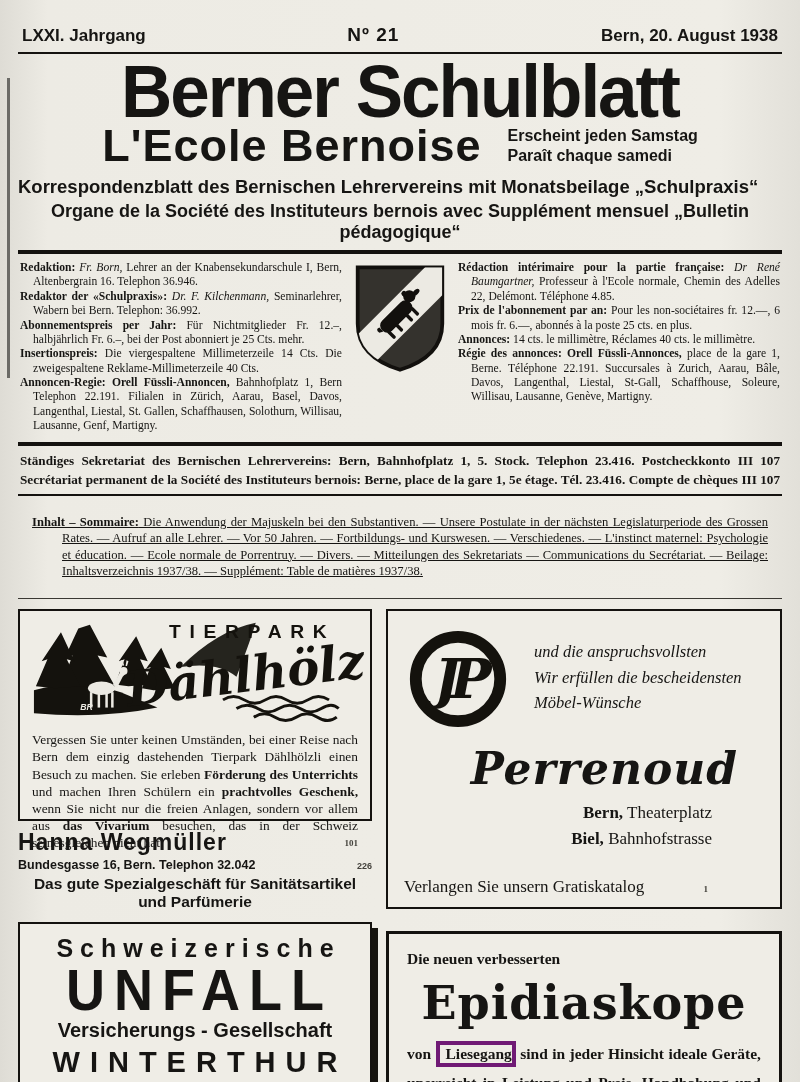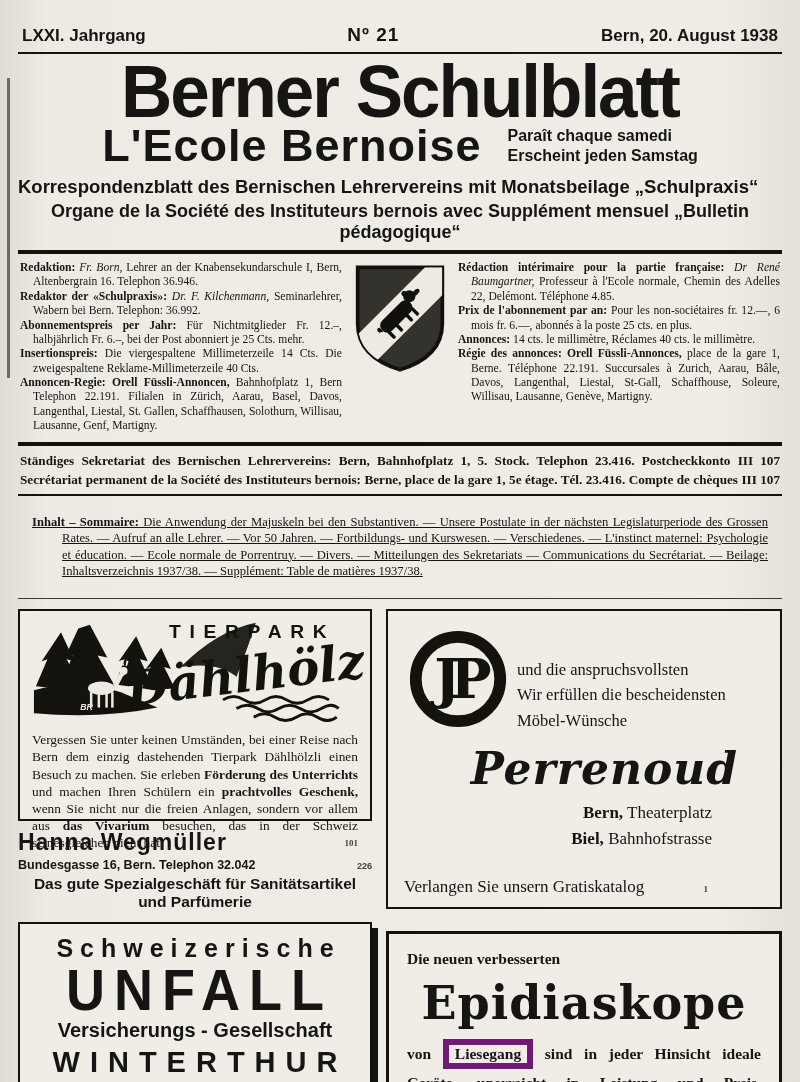--- a/index.html
+++ b/index.html
@@ -57,21 +57,21 @@
   
   .tierpark{height:208px;}
   .tp-logo{height:112px;padding:4px 6px 0 6px;}
   .tp-body{padding:4px 12px 8px 12px;font-size:13.4px;line-height:1.28;text-align:justify;}
   .tp-body .b{font-weight:bold;}
   .adnum{font-size:9px;color:#44423c;font-weight:bold;}
   .tp-num{float:right;margin-top:4px;}
 
   
   .perrenoud{min-height:252px;padding:14px 16px 10px 16px;box-sizing:border-box;}
-  .pr-top{display:flex;gap:5px;align-items:flex-end;}
+  .pr-top{display:flex;gap:22px;align-items:flex-start;font-style:italic;}
   .pr-slogan{font-size:16.5px;line-height:1.55;padding-top:14px;}
   .pr-brand{font-family:"DejaVu Serif",serif;font-weight:bold;font-style:italic;
     font-size:44px;text-align:right;margin:10px 26px 6px 0;letter-spacing:1px;}
   .pr-loc{text-align:right;font-size:17px;line-height:1.5;width:fit-content;margin-left:auto;margin-right:52px;}
   .pr-loc .city{font-weight:bold;}
   .pr-cta{display:flex;justify-content:space-between;align-items:baseline;
     font-size:17px;margin-top:26px;padding-right:56px;}
 
   
   .wegmueller{padding:8px 0 2px 0;}
@@ -94,41 +94,41 @@
     letter-spacing:10px;margin-right:-10px;margin-top:4px;}
   .uf-l5{font-family:"Liberation Sans",sans-serif;font-weight:bold;font-size:14.5px;margin-top:3px;}
 
   
   .epid{margin-top:22px;min-height:272px;border-width:3px;
     padding:16px 18px 12px 18px;box-sizing:border-box;}
   .ep-intro{font-size:15.5px;font-weight:bold;}
   .ep-title{font-family:"DejaVu Serif",serif;font-weight:bold;font-size:46px;
     text-align:center;margin:8px 0 10px 0;letter-spacing:1px;}
   .ep-body{font-size:15.5px;font-weight:bold;line-height:1.85;text-align:justify;}
-  .ep-box{border:6px solid #701a75;padding:0 6px 1px 6px;}
+  .ep-box{border:4px solid #701a75;padding:0 0 1px 6px;}
 </style>
 </head>
 <body>
 
 <div class="scan-edge"></div>
 
 <div class="page">
 
   <div class="topbar">
     <span>LXXI. Jahrgang</span>
     <span class="issue">Nº 21</span>
     <span>Bern, 20. August 1938</span>
   </div>
 
   <h1 class="main-title">Berner Schulblatt</h1>
   <div class="sub-row">
     <span class="sub-title">L'Ecole Bernoise</span>
     <span class="schedule">
+      <span style="display:block">Erscheint jeden Samstag</span>
       <span style="display:block">Paraît chaque samedi</span>
-      <span style="display:block">Erscheint jeden Samstag</span>
     </span>
   </div>
   <div class="taglines">
     <div class="tagline1">Korrespondenzblatt des Bernischen Lehrervereins mit Monatsbeilage „Schulpraxis“</div>
     <div class="tagline2">Organe de la Société des Instituteurs bernois avec Supplément mensuel „Bulletin pédagogique“</div>
   </div>
   <hr class="rule-heavy">
 
   <div class="imprint">
     <div class="imp-col">

